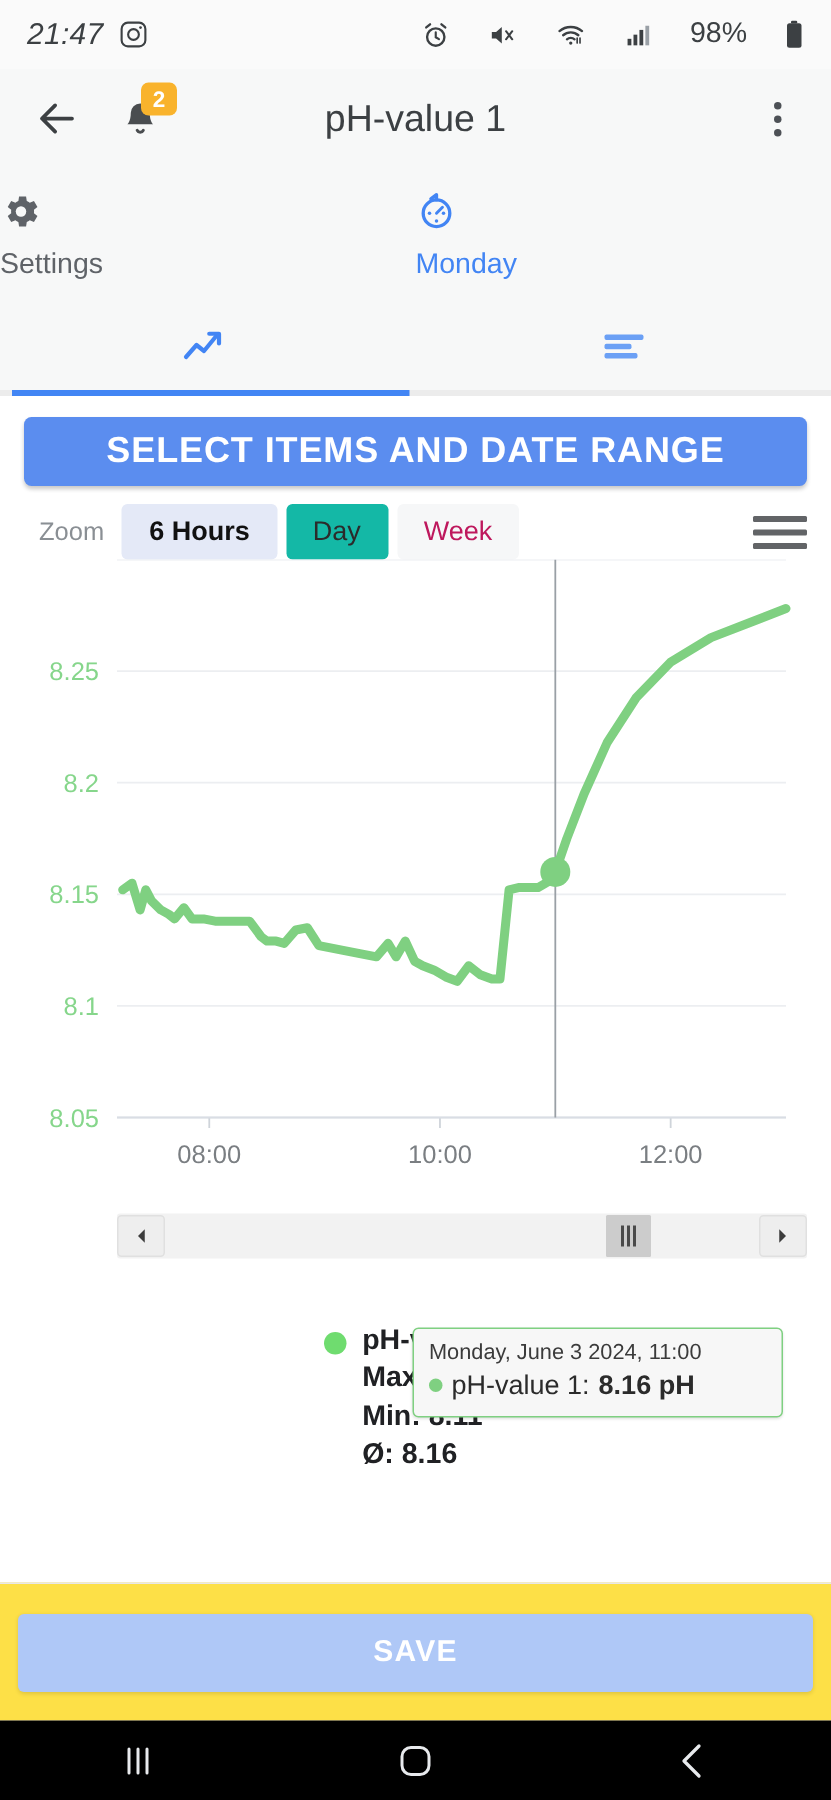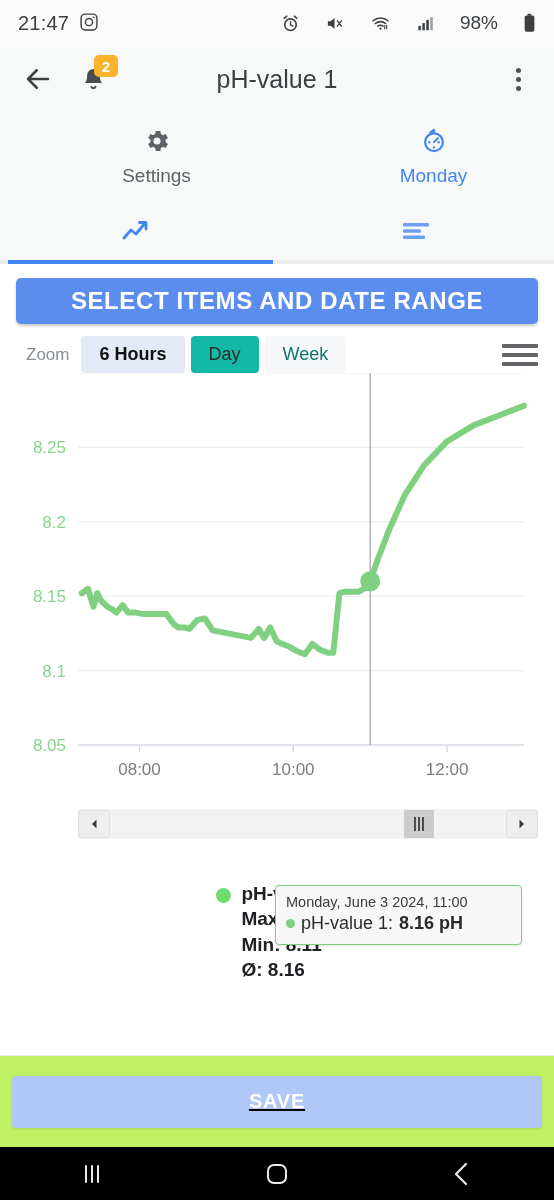--- a/index.html
+++ b/index.html
@@ -11,21 +11,21 @@
     -webkit-font-smoothing:antialiased;
   }
   .phone { position:relative; width:554px; height:1200px; background:#fff; }
 
   
   .statusbar {
     height:46px; background:#fafafa; display:flex; align-items:center;
     padding:0 18px; color:#3c4043;
   }
   .sb-time { font-size:20px; letter-spacing:.2px; color:#3c4043; }
-  .sb-left { display:flex; gap:10px; }
+  .sb-left { display:flex; align-items:center; gap:10px;font-style:italic; }
   .sb-right { margin-left:auto; display:flex; align-items:center; gap:25px; }
   .sb-batt { font-size:19px; color:#3c4043; }
   .ic { display:inline-block; line-height:0; }
 
   
   .appbar {
     height:66px; background:#f7f8f8; display:flex; align-items:center;
     padding:0 16px;
   }
   .back-btn { width:44px; height:44px; display:flex; align-items:center; justify-content:center; }
@@ -39,21 +39,21 @@
   .appbar-title {
     position:absolute; left:0; right:0; text-align:center;
     font-size:25px; color:#3c4043; font-weight:500; pointer-events:none;
   }
   .kebab { margin-left:auto; width:40px; height:44px; display:flex; flex-direction:column;
            align-items:center; justify-content:center; gap:4px; z-index:2;}
   .kebab i { width:5px; height:5px; border-radius:50%; background:#4d5156; display:block; }
 
   
   .tabs-top { height:90px; background:#f7f8f8; display:flex; }
-  .tab-top { flex:1; display:flex; flex-direction:column; align-items:center; justify-content:center; gap:6px;margin-left:36px; }
+  .tab-top { flex:1; display:flex; flex-direction:column; justify-content:center; gap:6px; }
   .tab-top .lbl { font-size:19px; }
   .tab-top.inactive .lbl { color:#5f6368; }
   .tab-top.active .lbl { color:#4285f4; }
 
   .tabs-sub { height:62px; background:#f7f8f8; display:flex; position:relative; }
   .tab-sub { flex:1; display:flex; align-items:center; justify-content:center; }
   .tabs-underline-track { position:absolute; left:0; right:0; bottom:0; height:4px; background:#ececec; }
   .tabs-underline { position:absolute; left:8px; bottom:0; width:265px; height:4px; background:#4285f4; }
 
   
@@ -65,21 +65,21 @@
     box-shadow:0 2px 3px rgba(0,0,0,.22); cursor:pointer;
     font-family:"Liberation Sans", sans-serif;
   }
 
   
   .zoomrow { display:flex; align-items:center; padding:12px 16px 0 26px; gap:6px; }
   .zoom-label { font-size:17px; color:#8a8f94; margin-right:6px; }
   .zbtn { border:none; border-radius:4px; font-size:18px; padding:8px 18px;
           font-family:"Liberation Sans", sans-serif; cursor:pointer; background:#14b8a6; color:#2b2b2b;}
   .zbtn.sel { background:#e4e9f7; font-weight:bold; color:#111; }
-  .zbtn.dis { color:#0f766e; background:#f6f7f8; }
+  .zbtn.dis { color:#be185d; background:#f6f7f8; }
   .hamburger { margin-left:auto; width:36px; display:flex; flex-direction:column; gap:5px; }
   .hamburger i { display:block; height:4px; background:#626467; border-radius:1px; }
 
   
   .chart-area { position:relative; width:554px; height:430px; }
   .chart-svg { position:absolute; left:0; top:0; }
   .ylab { font-size:17px; fill:#86d68b; }
   .xlab { font-size:17px; fill:#7a7e82; }
 
   .tooltip {
@@ -102,22 +102,22 @@
               display:flex; align-items:center; justify-content:center; gap:2px; border-radius:1px;}
   .nav-grip i { width:2px; height:14px; background:#4a4a4a; display:block; }
 
   
   .legend { margin-top:42px; display:flex; justify-content:center; }
   .legend-inner { display:flex; gap:10px; }
   .legend-dot { width:15px; height:15px; border-radius:50%; background:#6fdc6f; margin-top:7px; flex:none; }
   .legend-lines div { font-size:19px; font-weight:bold; color:#202124; line-height:1.33; }
 
   
-  .savebar { position:absolute; left:0; right:0; bottom:53px; height:92px; background:#bef264;
-             border-top:1px solid #e8e8e8; display:flex; align-items:center; padding:0 12px;text-decoration:underline; }
+  .savebar { position:absolute; left:0; right:0; bottom:53px; height:92px; background:#fde047;
+             border-top:1px solid #e8e8e8; display:flex; align-items:center; padding:0 12px; }
   .save-btn { width:100%; height:52px; background:#afc8f7; color:#fff; border:none; border-radius:4px;
               font-size:20px; font-weight:bold; letter-spacing:.8px; font-family:"Liberation Sans", sans-serif;
               box-shadow:0 1px 3px rgba(0,0,0,.12); cursor:pointer; }
 
   
   .androidnav { position:absolute; left:0; bottom:0; width:554px; height:53px; background:#000;
                 display:flex; align-items:center; }
   .an-btn { flex:1; display:flex; align-items:center; justify-content:center; }
 </style>
 </head>

